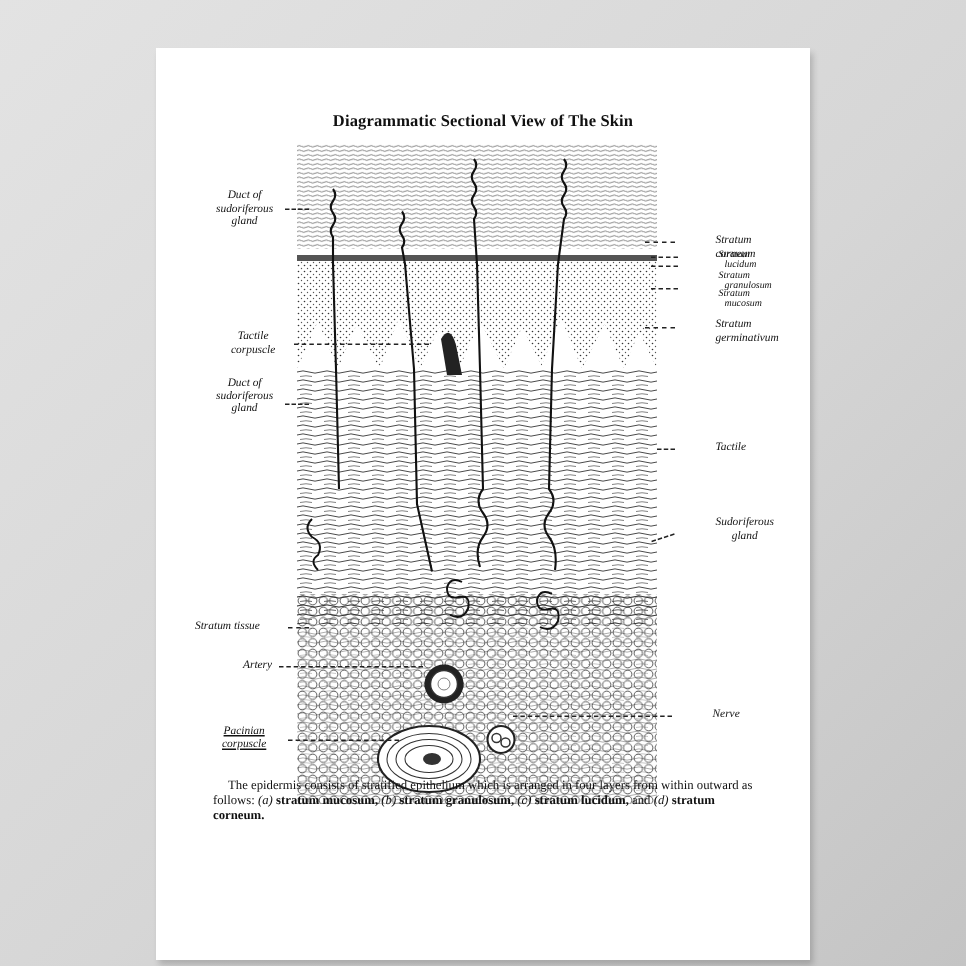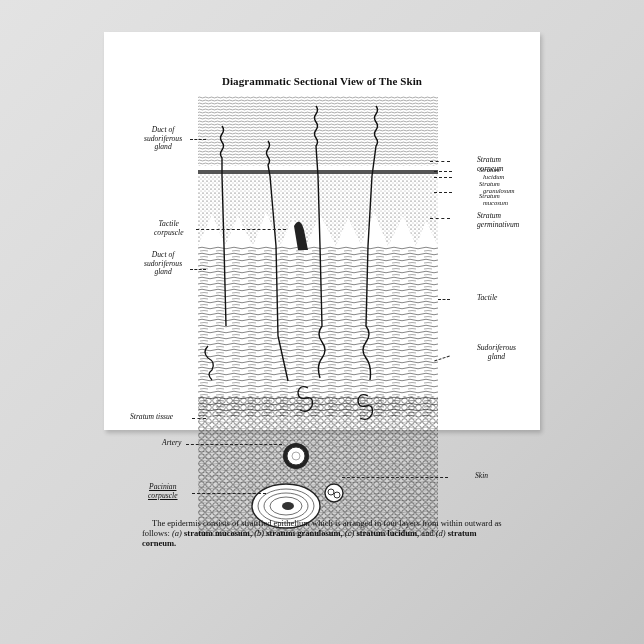--- a/index.html
+++ b/index.html
@@ -1,19 +1,19 @@
 <!DOCTYPE html>
 <html><head>
 <meta charset="utf-8">
 <style>
   html,body{margin:0;padding:0;}
   body{width:644px;height:644px;overflow:hidden;position:relative;
     background:linear-gradient(135deg,#e3e3e3 0%,#d6d6d6 55%,#c4c4c4 100%);
     font-family:"Liberation Serif","DejaVu Serif",serif;color:#111;}
-  .poster{position:absolute;left:104px;top:32px;width:436px;height:398px;background:#fff;
+  .poster{position:absolute;left:104px;top:32px;width:436px;height:608px;background:#fff;
     box-shadow:2px 3px 4px rgba(0,0,0,.18);}
   .title{position:absolute;left:0;width:100%;top:43px;text-align:center;font-weight:bold;font-size:11px;letter-spacing:.1px;}
   .fig{position:absolute;left:94px;top:64px;width:240px;height:440px;}
   .lbl{position:absolute;font-style:italic;font-size:7.6px;line-height:8.6px;white-space:nowrap;}
   .lbl.l{text-align:center;}
   .lbl.r{text-align:left;margin-left:25px;}
   .lbl span{display:block;}
   .lead{position:absolute;border-top:1px dashed #222;height:0;}
   .caption{position:absolute;left:38px;top:486px;width:366px;font-size:8.5px;line-height:10px;}
   .caption b{font-weight:bold;}
@@ -156,21 +156,21 @@
   </div>
   <div class="lead" style="left:334px;top:267px;width:12px;"></div>
 
   <div class="lbl r" style="left:348px;top:312px;text-align:center;">
     <span>Sudoriferous</span>
     <span>gland</span>
   </div>
   <div class="lead" style="left:330px;top:326px;width:16px;transform:rotate(-18deg);"></div>
 
   <div class="lbl r" style="left:346px;top:440px;">
-    <span>Skin</span>
+    <span>Nerve</span>
   </div>
   <div class="lead" style="left:238px;top:445px;width:106px;"></div>
 
   <div class="caption">
     <span style="padding-left:10px">The epidermis consists of stratified epithelium which is arranged in four layers from within outward as follows: </span>
     <i>(a)</i>
     <b>stratum mucosum,</b>
     <i>(b)</i>
     <b>stratum granulosum,</b>
     <i>(c)</i>

